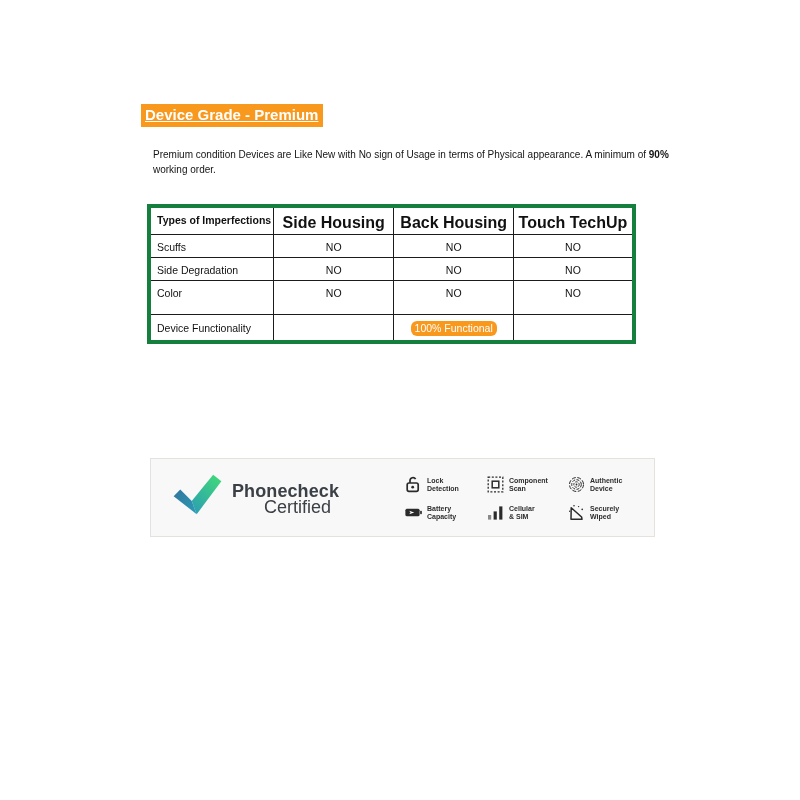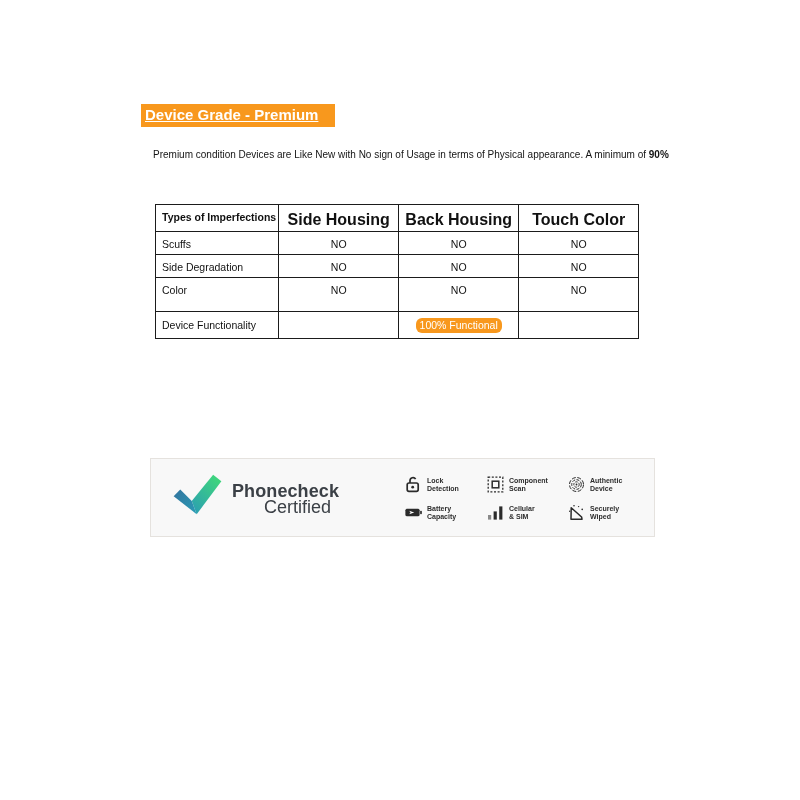--- a/index.html
+++ b/index.html
@@ -7,31 +7,31 @@
   body { font-family: "Liberation Sans", "DejaVu Sans", sans-serif; color: #111; position: relative; }
 
   .canvas { position: absolute; inset: 0; background: #fff; }
 
   
   .doc-title {
     position: absolute; left: 141px; top: 104px;
     background: #F8981D; color: #ffffff;
     font-size: 15px; line-height: 16px; font-weight: 700;
     text-decoration: underline;
-    padding: 3px 17px 4px 4px;
+    padding: 3px 5px 4px 4px;
     white-space: pre;
   }
 
   
   .desc { position: absolute; left: 153px; top: 147px; font-size: 10px; color: #141414; }
   .desc .line { white-space: pre; line-height: 15.4px; }
   .desc .b { font-weight: 700; }
 
   
-  table.grade { position: absolute; left: 155px; top: 204px; border-collapse: collapse; table-layout: fixed; border: 1px solid #15803d; }
+  table.grade { position: absolute; left: 147px; top: 204px; border-collapse: collapse; table-layout: fixed; border: 4px solid #15803d; }
   table.grade col { width: 120px; }
   table.grade th, table.grade td {
     border: 1px solid #1b1b1b;
     font-size: 16px; vertical-align: top;
     padding: 6px 2px 2px 2px; height: 23px;
   }
   table.grade th { font-weight: 700; text-align: center; white-space: nowrap; }
   table.grade th.lbl, table.grade td.lbl { text-align: left; padding-left: 6px; font-size: 10.5px;}
   table.grade th.lbl { font-size: 10.5px; }
   table.grade td { text-align: center; font-size: 10.5px; }
@@ -62,35 +62,36 @@
 </style>
 </head>
 <body>
 
 <div class="canvas">
 
   <div class="doc-title">Device Grade - Premium</div>
 
   <div class="desc">
     <div class="line"><span>Premium condition Devices are Like New with No sign of Usage in terms of Physical appearance. A minimum of </span><span class="b">90%</span></div>
+    <div class="line"><span>working order.</span></div>
   </div>
 
   <table class="grade">
     <colgroup>
         <col>
         <col>
         <col>
         <col>
       </colgroup>
     <tbody>
         <tr class="r-head">
       <th class="lbl">Types of Imperfections</th>
       <th>Side Housing</th>
       <th>Back Housing</th>
-      <th>Touch Color</th>
+      <th>Touch TechUp</th>
     </tr>
     <tr>
       <td class="lbl">Scuffs</td>
       <td>NO</td>
       <td>NO</td>
       <td>NO</td>
     </tr>
     <tr>
       <td class="lbl">Side Degradation</td>
       <td>NO</td>

